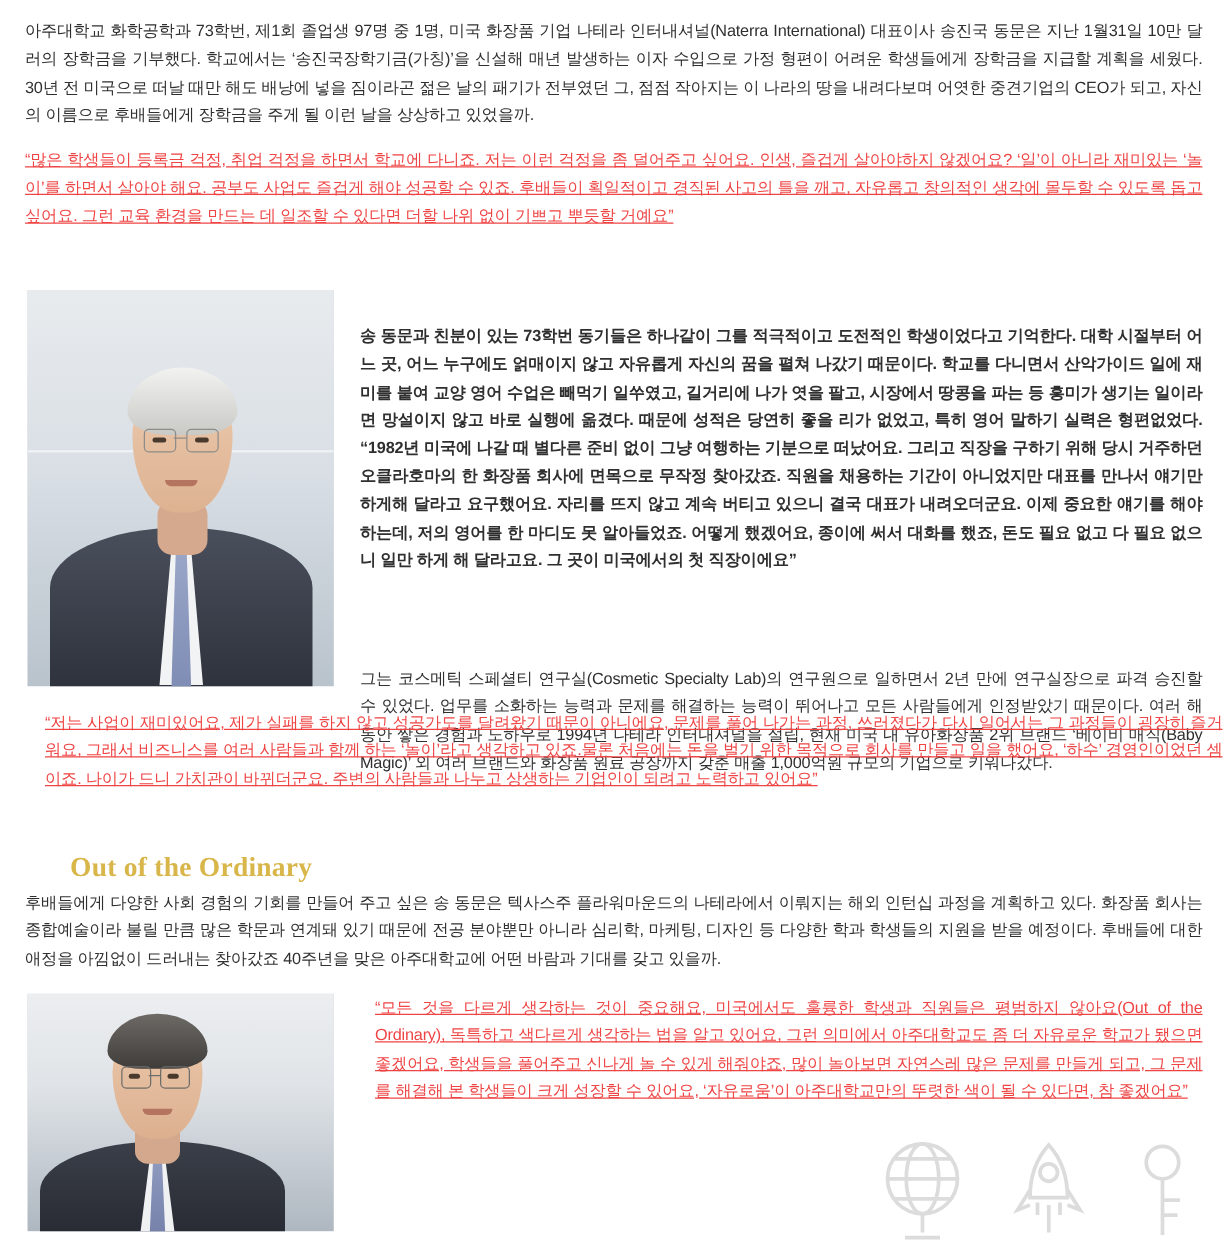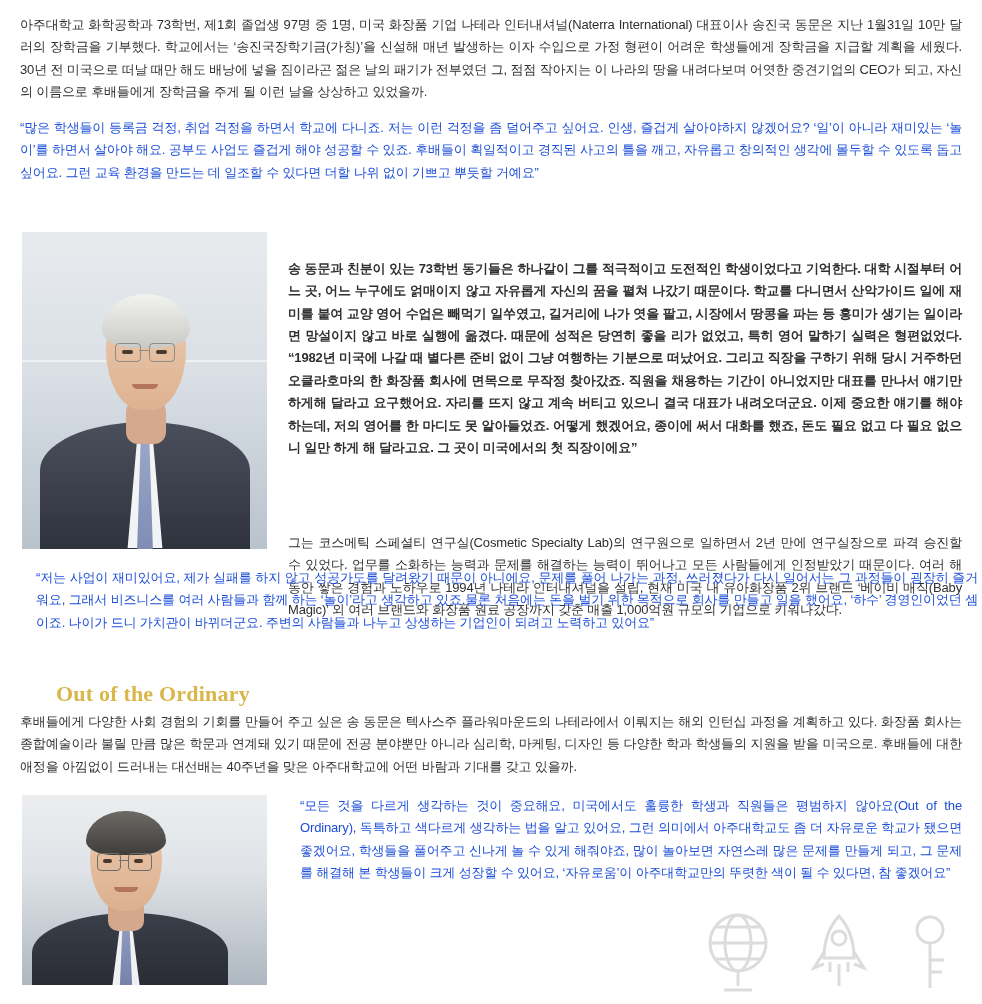--- a/index.html
+++ b/index.html
@@ -26,21 +26,22 @@
   
   p {
     margin: 0;
     font-size: 13.0px;
     line-height: 1.72;
     letter-spacing: -0.15px;
     color: #2f2f2f;
     text-align: justify;
   }
   .quote {
-    color: #1d4ed8;
+    color: #ef4444;
+    text-decoration: underline;
   }
 
   
   .intro {
     position: absolute;
     left: 20px;
     top: 14px;
     width: 942px;
   }
   .intro-quote {
@@ -347,21 +348,21 @@
     <div class="p1-glass-r"></div>
     <div class="p1-glass-bridge"></div>
     <div class="p1-mouth"></div>
   </div>
 
   <p class="sec1-p1">송 동문과 친분이 있는 73학번 동기들은 하나같이 그를 적극적이고 도전적인 학생이었다고 기억한다. 대학 시절부터 어느 곳, 어느 누구에도 얽매이지 않고 자유롭게 자신의 꿈을 펼쳐 나갔기 때문이다. 학교를 다니면서 산악가이드 일에 재미를 붙여 교양 영어 수업은 빼먹기 일쑤였고, 길거리에 나가 엿을 팔고, 시장에서 땅콩을 파는 등 흥미가 생기는 일이라면 망설이지 않고 바로 실행에 옮겼다. 때문에 성적은 당연히 좋을 리가 없었고, 특히 영어 말하기 실력은 형편없었다. “1982년 미국에 나갈 때 별다른 준비 없이 그냥 여행하는 기분으로 떠났어요. 그리고 직장을 구하기 위해 당시 거주하던 오클라호마의 한 화장품 회사에 면목으로 무작정 찾아갔죠. 직원을 채용하는 기간이 아니었지만 대표를 만나서 얘기만 하게해 달라고 요구했어요. 자리를 뜨지 않고 계속 버티고 있으니 결국 대표가 내려오더군요. 이제 중요한 얘기를 해야 하는데, 저의 영어를 한 마디도 못 알아들었죠. 어떻게 했겠어요, 종이에 써서 대화를 했죠, 돈도 필요 없고 다 필요 없으니 일만 하게 해 달라고요. 그 곳이 미국에서의 첫 직장이에요”</p>
   <p class="sec1-p2">그는 코스메틱 스페셜티 연구실(Cosmetic Specialty Lab)의 연구원으로 일하면서 2년 만에 연구실장으로 파격 승진할 수 있었다. 업무를 소화하는 능력과 문제를 해결하는 능력이 뛰어나고 모든 사람들에게 인정받았기 때문이다. 여러 해 동안 쌓은 경험과 노하우로 1994년 나테라 인터내셔널을 설립, 현재 미국 내 유아화장품 2위 브랜드 ‘베이비 매직(Baby Magic)’ 외 여러 브랜드와 화장품 원료 공장까지 갖춘 매출 1,000억원 규모의 기업으로 키워나갔다.</p>
   <p class="sec1-quote quote">“저는 사업이 재미있어요, 제가 실패를 하지 않고 성공가도를 달려왔기 때문이 아니에요, 문제를 풀어 나가는 과정, 쓰러졌다가 다시 일어서는 그 과정들이 굉장히 즐거워요, 그래서 비즈니스를 여러 사람들과 함께 하는 ‘놀이’라고 생각하고 있죠.물론 처음에는 돈을 벌기 위한 목적으로 회사를 만들고 일을 했어요, ‘하수’ 경영인이었던 셈이죠. 나이가 드니 가치관이 바뀌더군요. 주변의 사람들과 나누고 상생하는 기업인이 되려고 노력하고 있어요”</p>
 
   <h2 class="heading-2">Out of the Ordinary</h2>
-  <p class="sec2-p1">후배들에게 다양한 사회 경험의 기회를 만들어 주고 싶은 송 동문은 텍사스주 플라워마운드의 나테라에서 이뤄지는 해외 인턴십 과정을 계획하고 있다. 화장품 회사는 종합예술이라 불릴 만큼 많은 학문과 연계돼 있기 때문에 전공 분야뿐만 아니라 심리학, 마케팅, 디자인 등 다양한 학과 학생들의 지원을 받을 미국으로. 후배들에 대한 애정을 아낌없이 드러내는 대선배는 40주년을 맞은 아주대학교에 어떤 바람과 기대를 갖고 있을까.</p>
+  <p class="sec2-p1">후배들에게 다양한 사회 경험의 기회를 만들어 주고 싶은 송 동문은 텍사스주 플라워마운드의 나테라에서 이뤄지는 해외 인턴십 과정을 계획하고 있다. 화장품 회사는 종합예술이라 불릴 만큼 많은 학문과 연계돼 있기 때문에 전공 분야뿐만 아니라 심리학, 마케팅, 디자인 등 다양한 학과 학생들의 지원을 받을 예정이다. 후배들에 대한 애정을 아낌없이 드러내는 찾아갔죠 40주년을 맞은 아주대학교에 어떤 바람과 기대를 갖고 있을까.</p>
 
   <div class="photo2">
     <div class="ph-bg p2-bg"></div>
     <div class="p2-body"></div>
     <div class="p2-shirt"></div>
     <div class="p2-tie"></div>
     <div class="p2-neck"></div>
     <div class="p2-face"></div>
     <div class="p2-hair"></div>
     <div class="p2-glass-l"></div>

